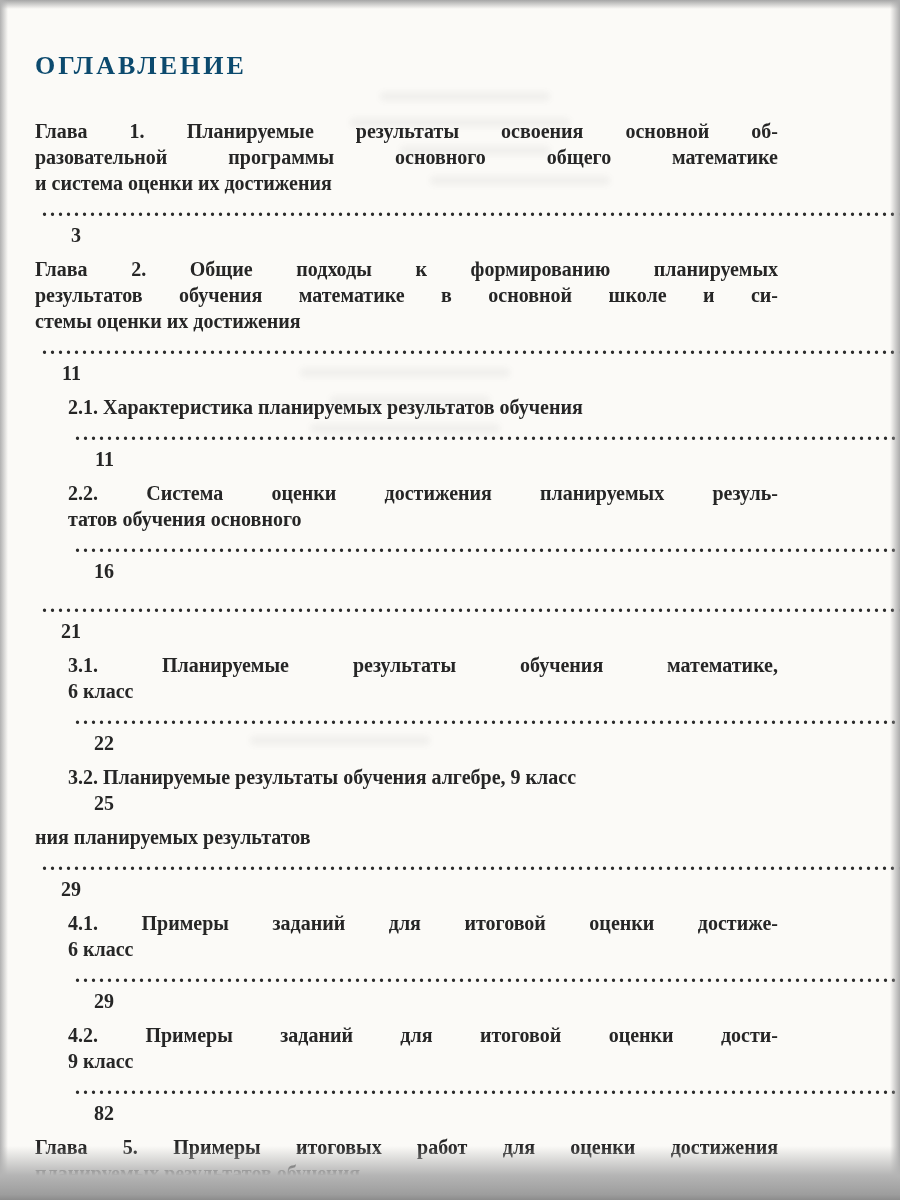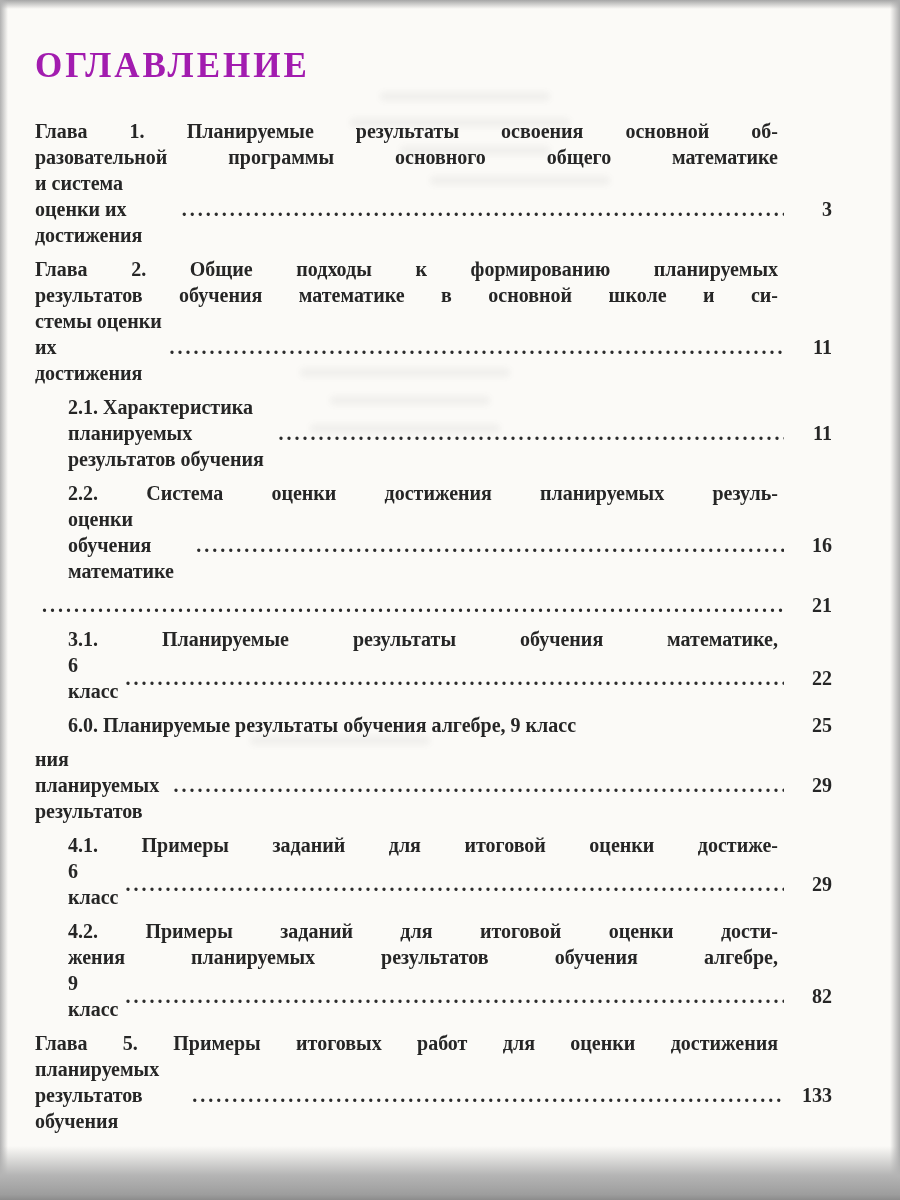--- a/index.html
+++ b/index.html
@@ -27,43 +27,44 @@
   .s5{left:300px;top:368px;width:210px;height:9px;}
   .s6{left:330px;top:396px;width:160px;height:9px;}
   .s7{left:310px;top:424px;width:190px;height:9px;}
   .s8{left:250px;top:736px;width:180px;height:9px;}
 
   .toc{
     position:absolute;
     top:48px;left:35px;width:797px;
   }
   .title{
-    font-size:35px;
+    font-size:26px;
     line-height:36px;
     font-weight:bold;
     letter-spacing:3px;
     margin:0 0 34px 0;
-    color:#a21caf;
+    color:#0c4a6e;
   }
   .entry{
     margin-bottom:8px;
     font-size:20px;
     line-height:26px;
     font-weight:bold;
     color:#262626;
   }
   .entry.level-1{padding-left:33px;}
   .line.just{
     text-align:justify;
     text-align-last:justify;
     margin-right:54px;
   }
   .line.last{
     display:flex;
-    align-items:center;
+    align-items:flex-start;
+    flex-direction:column;
   }
   .line.last .txt{flex:0 1 auto;}
   .leader{
     flex:1 1 auto;
     overflow:hidden;
     white-space:nowrap;
     letter-spacing:3px;
     margin:0 2px 0 7px;
     color:#2c2c2c;
   }
@@ -112,42 +113,42 @@
         <div class="entry level-1">
           <div class="line last">
             <span class="txt">2.1. Характеристика планируемых результатов обучения</span>
             <span class="leader">................................................................................................................................................................</span>
             <span class="page">11</span>
           </div>
         </div>
         <div class="entry level-1">
           <div class="line just">2.2. Система оценки достижения планируемых резуль-</div>
           <div class="line last">
-            <span class="txt">оценки обучения математике</span>
+            <span class="txt">татов обучения основного</span>
             <span class="leader">................................................................................................................................................................</span>
             <span class="page">16</span>
           </div>
         </div>
         <div class="entry level-0">
           <div class="line last">
             <span class="leader">................................................................................................................................................................</span>
             <span class="page">21</span>
           </div>
         </div>
         <div class="entry level-1">
           <div class="line just">3.1. Планируемые результаты обучения математике,</div>
           <div class="line last">
             <span class="txt">6 класс</span>
             <span class="leader">................................................................................................................................................................</span>
             <span class="page">22</span>
           </div>
         </div>
         <div class="entry level-1">
           <div class="line last">
-            <span class="txt">6.0. Планируемые результаты обучения алгебре, 9 класс</span>
+            <span class="txt">3.2. Планируемые результаты обучения алгебре, 9 класс</span>
             <span class="leader"></span>
             <span class="page">25</span>
           </div>
         </div>
         <div class="entry level-0">
           <div class="line last">
             <span class="txt">ния планируемых результатов</span>
             <span class="leader">................................................................................................................................................................</span>
             <span class="page">29</span>
           </div>
@@ -155,21 +156,20 @@
         <div class="entry level-1">
           <div class="line just">4.1. Примеры заданий для итоговой оценки достиже-</div>
           <div class="line last">
             <span class="txt">6 класс</span>
             <span class="leader">................................................................................................................................................................</span>
             <span class="page">29</span>
           </div>
         </div>
         <div class="entry level-1">
           <div class="line just">4.2. Примеры заданий для итоговой оценки дости-</div>
-          <div class="line just">жения планируемых результатов обучения алгебре,</div>
           <div class="line last">
             <span class="txt">9 класс</span>
             <span class="leader">................................................................................................................................................................</span>
             <span class="page">82</span>
           </div>
         </div>
         <div class="entry level-0">
           <div class="line just">Глава 5. Примеры итоговых работ для оценки достижения</div>
           <div class="line last">
             <span class="txt">планируемых результатов обучения</span>

